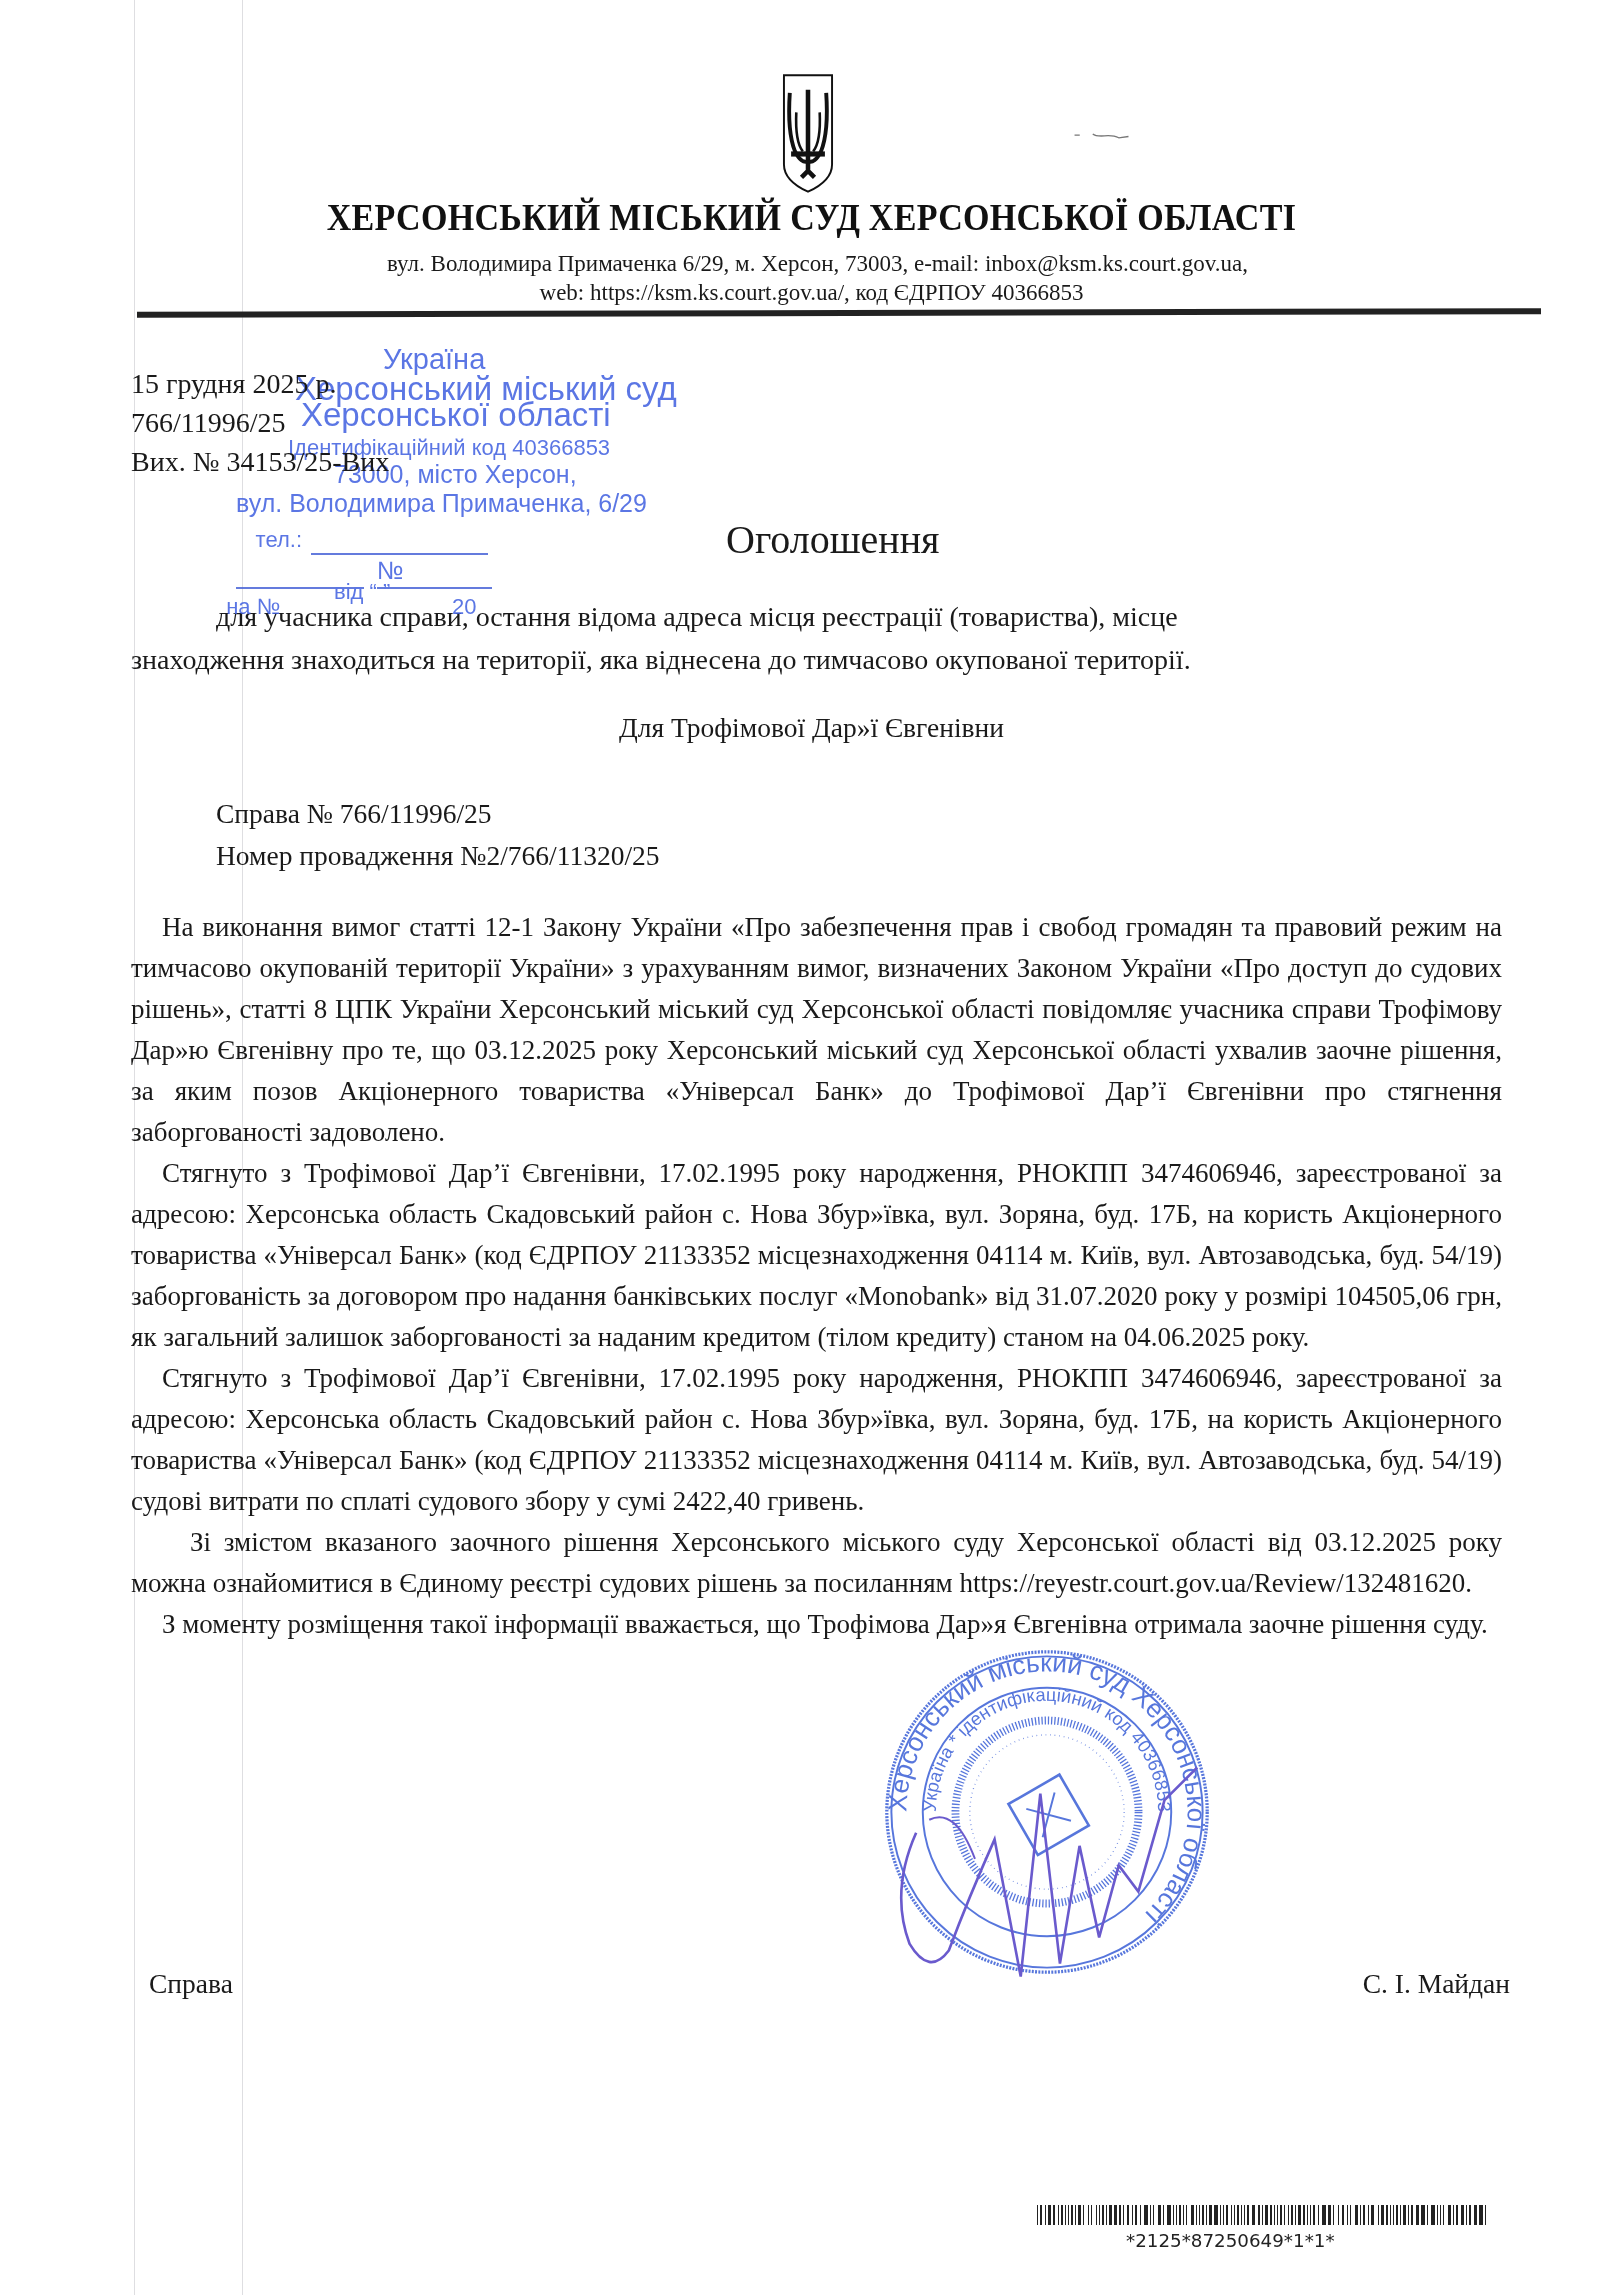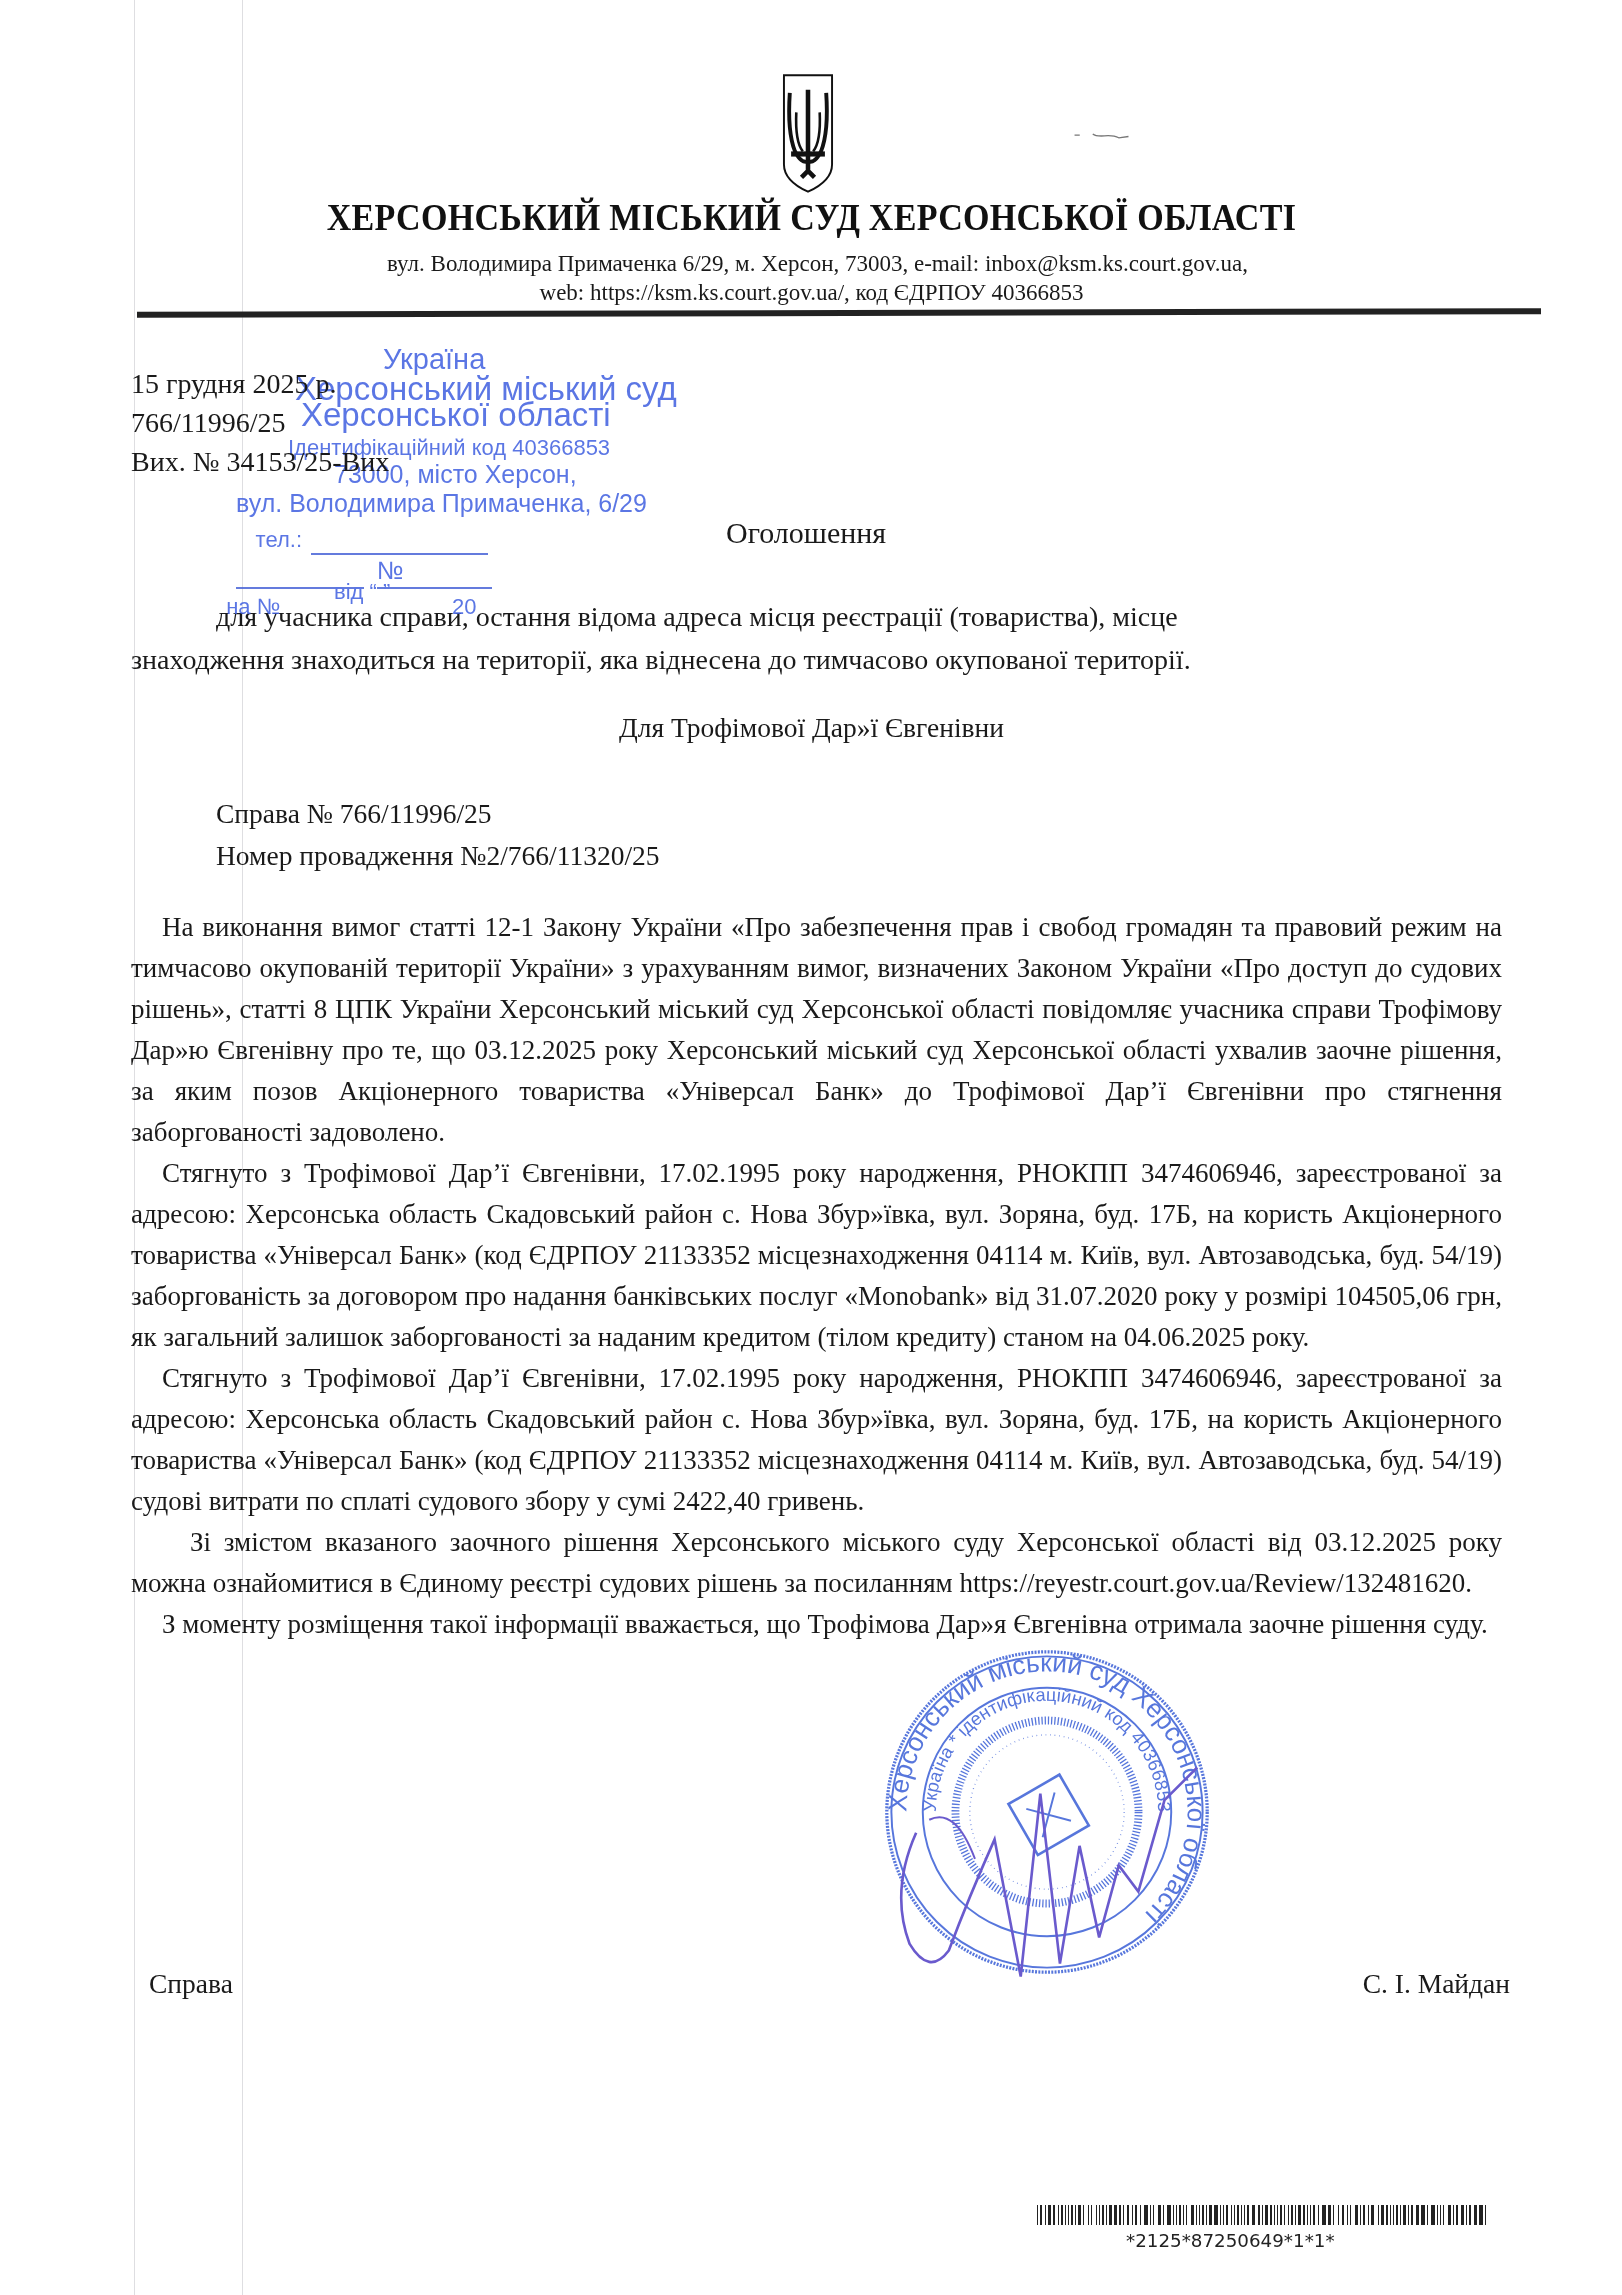--- a/index.html
+++ b/index.html
@@ -19,21 +19,21 @@
   .addr1 { top: 251px; margin-left: 6px; }
   .addr2 { top: 280px; }
   .rule { position: absolute; left: 137px; width: 1404px; top: 310px; height: 5.9px; background: #222; transform: rotate(-0.15deg); }
   .meta { position: absolute; left: 131px; font-size: 28px; line-height: 39px; z-index: 3; }
   .meta-date { top: 364px; }
   .meta-case { top: 403px; }
   .meta-out { top: 442px; }
   .reg-stamp { position: absolute; left: 236px; top: 327px; width: 445px; height: 294px; color: #3f5fe0; font-family: "Liberation Sans", "DejaVu Sans", sans-serif; z-index: 2; opacity: 0.85; }
   .reg-stamp .l { position: absolute; white-space: nowrap; }
   .reg-stamp .line { position: absolute; height: 2px; background: #4a65d8; }
-  .title { position: absolute; top: 516px; left: 726px; font-size: 30px; }
+  .title { position: absolute; top: 516px; left: 726px; font-size: 40px; }
   .intro { position: absolute; left: 131px; width: 1266px; top: 595px; font-size: 28px; line-height: 43px; text-align: justify; }
   .intro .p1 { text-indent: 85px; }
   .for { position: absolute; top: 712px; left: 0; width: 1623px; text-align: center; font-size: 27.5px; }
   .case-info { position: absolute; left: 216px; top: 793px; font-size: 27.5px; line-height: 42px; }
   .body { position: absolute; left: 131px; width: 1371px; top: 907px; font-size: 27px; line-height: 41px; text-align: justify; z-index: 3; }
   .body p { margin: 0; }
   .body .ind { text-indent: 31px; }
   .body .ind2 { text-indent: 59px; }
   .seal { position: absolute; left: 877px; top: 1642px; width: 340px; height: 340px; z-index: 2; opacity: 0.85; }
   .signature { position: absolute; left: 890px; top: 1728px; width: 366px; height: 275px; z-index: 2; }

